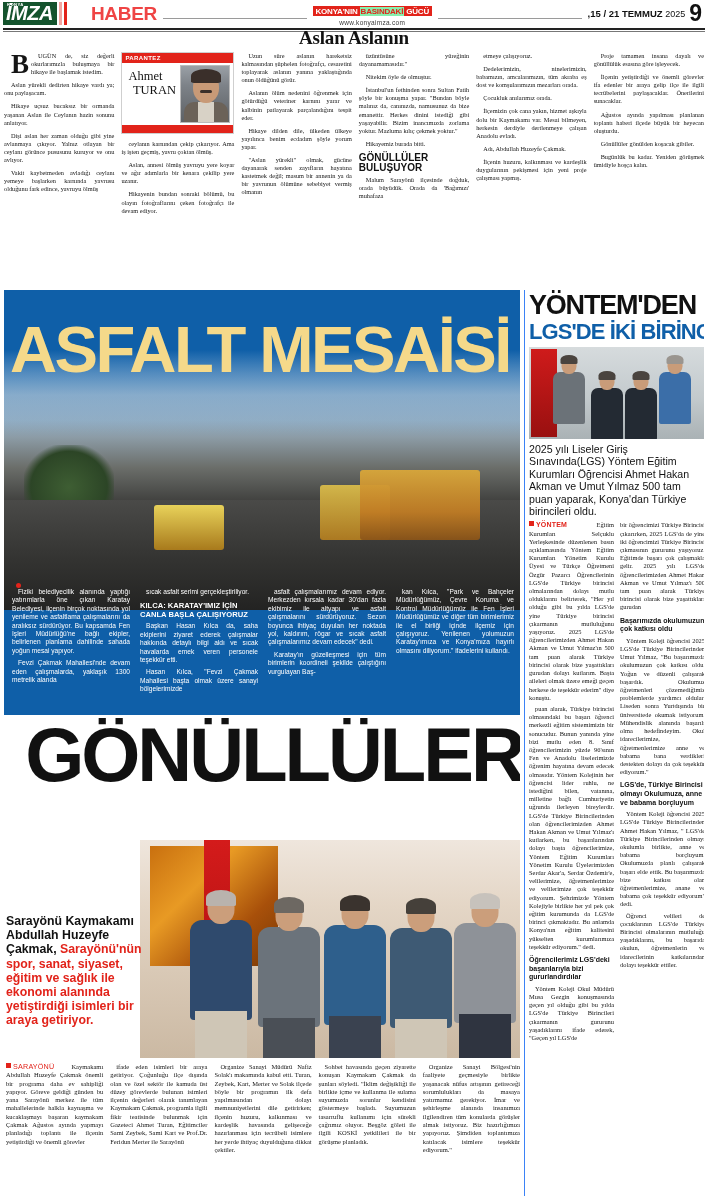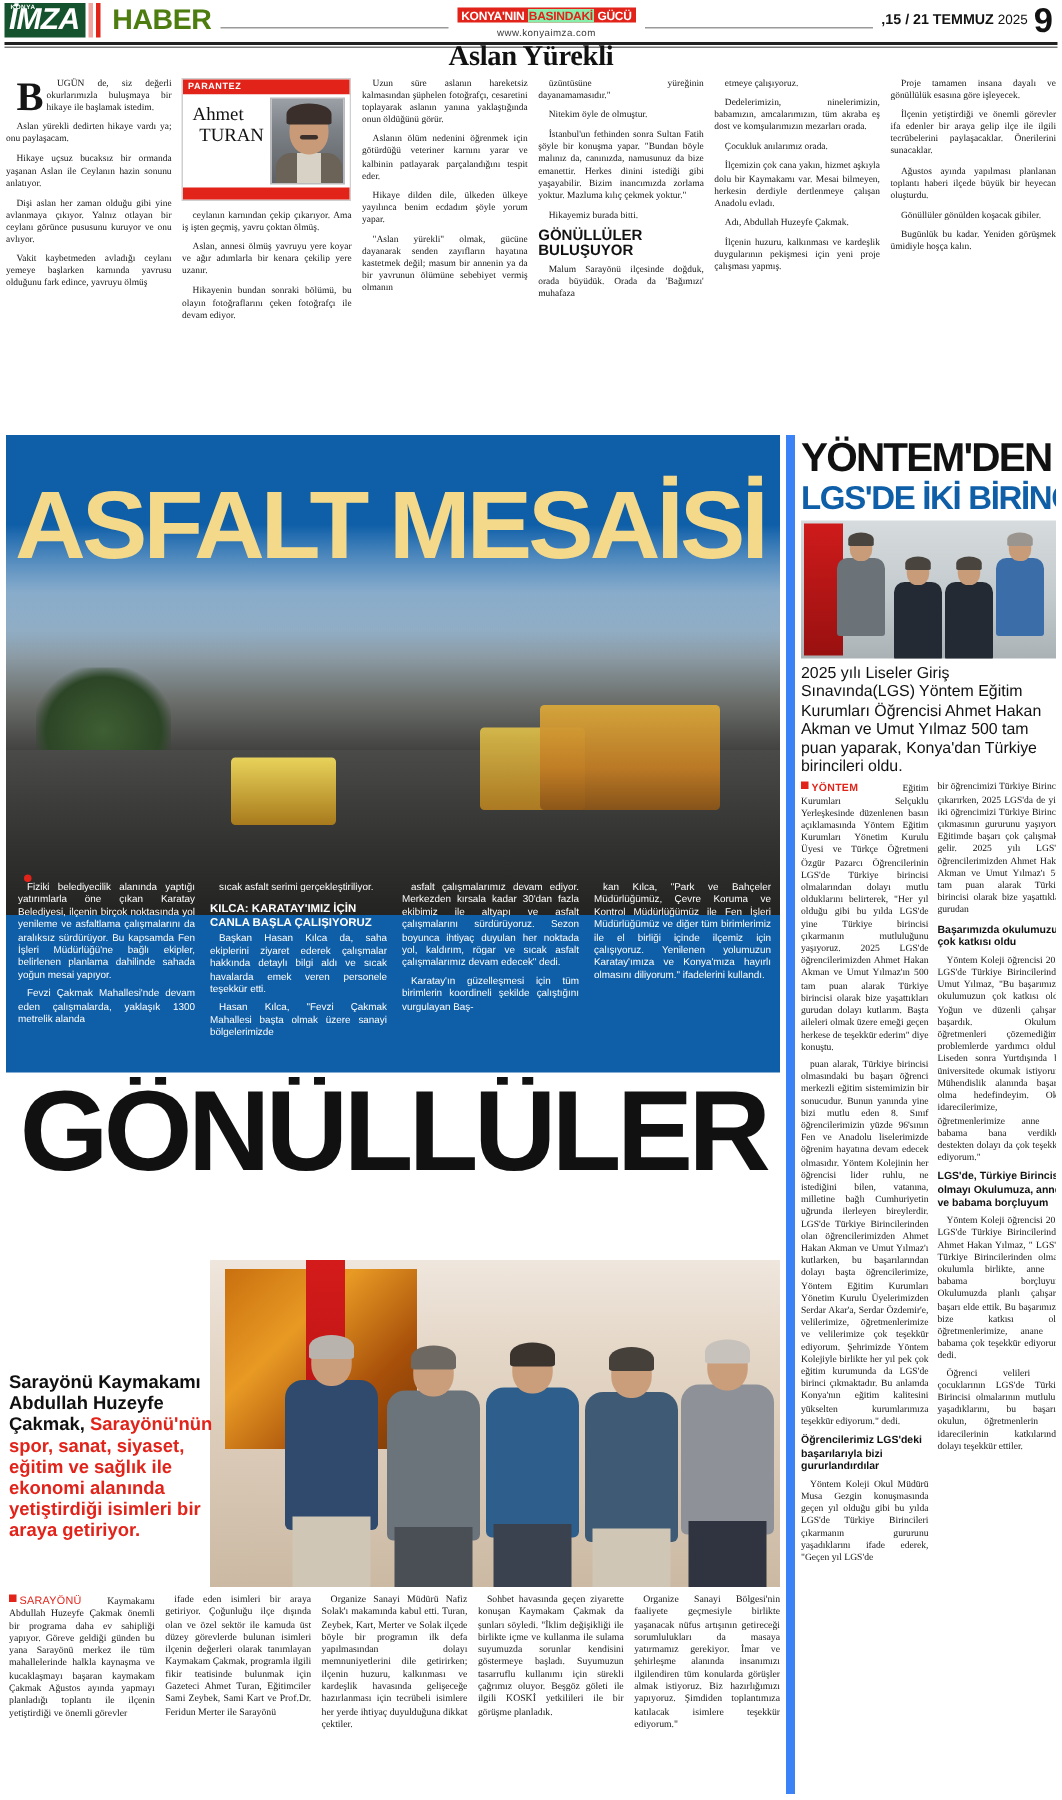--- a/index.html
+++ b/index.html
@@ -33,22 +33,22 @@
     position: absolute; top: 0px; left: 4px;
     font-size: 4.2px; letter-spacing: 0.4px; font-style: normal;
     font-weight: bold; line-height: 5px; color:#fff;
   }
   .logo-bars { display:flex; align-items:stretch; margin-left:2px; }
   .logo-bars i { display:block; width:3px; background:#e2231a; margin-right:2px; height:23px;}
   .logo-bars i:nth-child(1){ background:#f2a6a1; }
   .logo-bars i:nth-child(2){ background:#e2231a; }
   .section-label {
     font-family: "Liberation Sans", sans-serif;
-    font-weight: bold; font-size: 19px; color: #4d7c0f;
-    margin-left: 6px; letter-spacing: -0.3px;
+    font-weight: bold; font-size: 19px; color: #ef4444;
+    margin-left: 22px; letter-spacing: -0.3px;
   }
   .rule-line { flex: 1; height: 1px; background: #9a9a9a; margin: 0 6px; margin-top: 9px; }
   .center-brand { text-align: center; position: relative; top: -1px; }
   .brand-red {
     display:inline-block; background:#e2231a; color:#fff;
     font-family:"Liberation Sans", sans-serif; font-weight:bold;
     font-size:8px; letter-spacing:-0.2px; padding:1px 3px 0px 3px;
     line-height: 9px;
   }
   .brand-red .sl { background:#86efac; color:#e2231a; padding:0 1px; }
@@ -214,21 +214,21 @@
     font-family:"Liberation Sans", sans-serif; font-weight:bold;
     font-size:7.6px; line-height:9px; color:#ffffff; margin:5px 0 3px 0;
   }
 
   
   .gon {
     position:absolute; left:4px; top:718px; width:516px; height:478px;
     overflow:hidden; background:#fff;
   }
   .gon-h1 {
-    position:absolute; left:0px; top:4px; width:516px;
+    position:absolute; left:12px; top:4px; width:516px;
     font-family:"Liberation Sans", sans-serif; font-weight:bold;
     font-size:76px; line-height:66px; color:#111; letter-spacing:-3px;
     white-space:nowrap; text-align:center;
   }
   .gon-h2 {
     position:absolute; left:0px; top:66px; width:516px;
     font-family:"Liberation Sans", sans-serif; font-weight:bold;
     font-size:76px; line-height:66px; color:#e2231a; letter-spacing:-3px;
     white-space:nowrap; text-align:center;
   }
@@ -286,21 +286,21 @@
     margin-right:2px; vertical-align:1px;
   }
   .tag-red {
     font-family:"Liberation Sans", sans-serif; font-weight:normal;
     font-size:7.2px; color:#e2231a; letter-spacing:0.2px;
   }
 
   
   .sidebar {
     position:absolute; left:524px; top:290px; width:180px; height:906px;
-    background:#fff; border-left:6px solid #3b82f6;
+    background:#fff; border-left:1px solid #3b82f6;
     padding-left:4px; overflow:hidden;
   }
   .sb-h1 {
     font-family:"Liberation Sans", sans-serif; font-weight:bold;
     font-size:27px; line-height:27px; color:#111; letter-spacing:-1.2px;
     white-space:nowrap; margin-top:2px;
   }
   .sb-h2 {
     font-family:"Liberation Sans", sans-serif; font-weight:bold;
     font-size:22px; line-height:23px; color:#0f5fa8; letter-spacing:-0.9px;
@@ -380,21 +380,21 @@
     <div class="rule-line"></div>
     <div class="date-block">
       <span>,15 / 21 TEMMUZ</span>
       <span class="yr">2025</span>
     </div>
     <div class="page-no">9</div>
   </div>
   <div class="masthead-underline"></div>
   <div class="masthead-underline2"></div>
 
-  <div class="opinion-title">Aslan Yürekli</div>
+  <div class="opinion-title">Aslan Aslanın</div>
 
   <div class="opinion">
 
     <div class="op-col">
       <p class="op-p dropcap-p">BUGÜN de, siz değerli okurlarımızla buluşmaya bir hikaye ile başlamak istedim.</p>
       <p class="op-p">Aslan yürekli dedirten hikaye vardı ya; onu paylaşacam.</p>
       <p class="op-p">Hikaye uçsuz bucaksız bir ormanda yaşanan Aslan ile Ceylanın hazin sonunu anlatıyor.</p>
       <p class="op-p">Dişi aslan her zaman olduğu gibi yine avlanmaya çıkıyor. Yalnız otlayan bir ceylanı görünce pususunu kuruyor ve onu avlıyor.</p>
       <p class="op-p">Vakit kaybetmeden avladığı ceylanı yemeye başlarken karnında yavrusu olduğunu fark edince, yavruyu ölmüş</p>
     </div>

